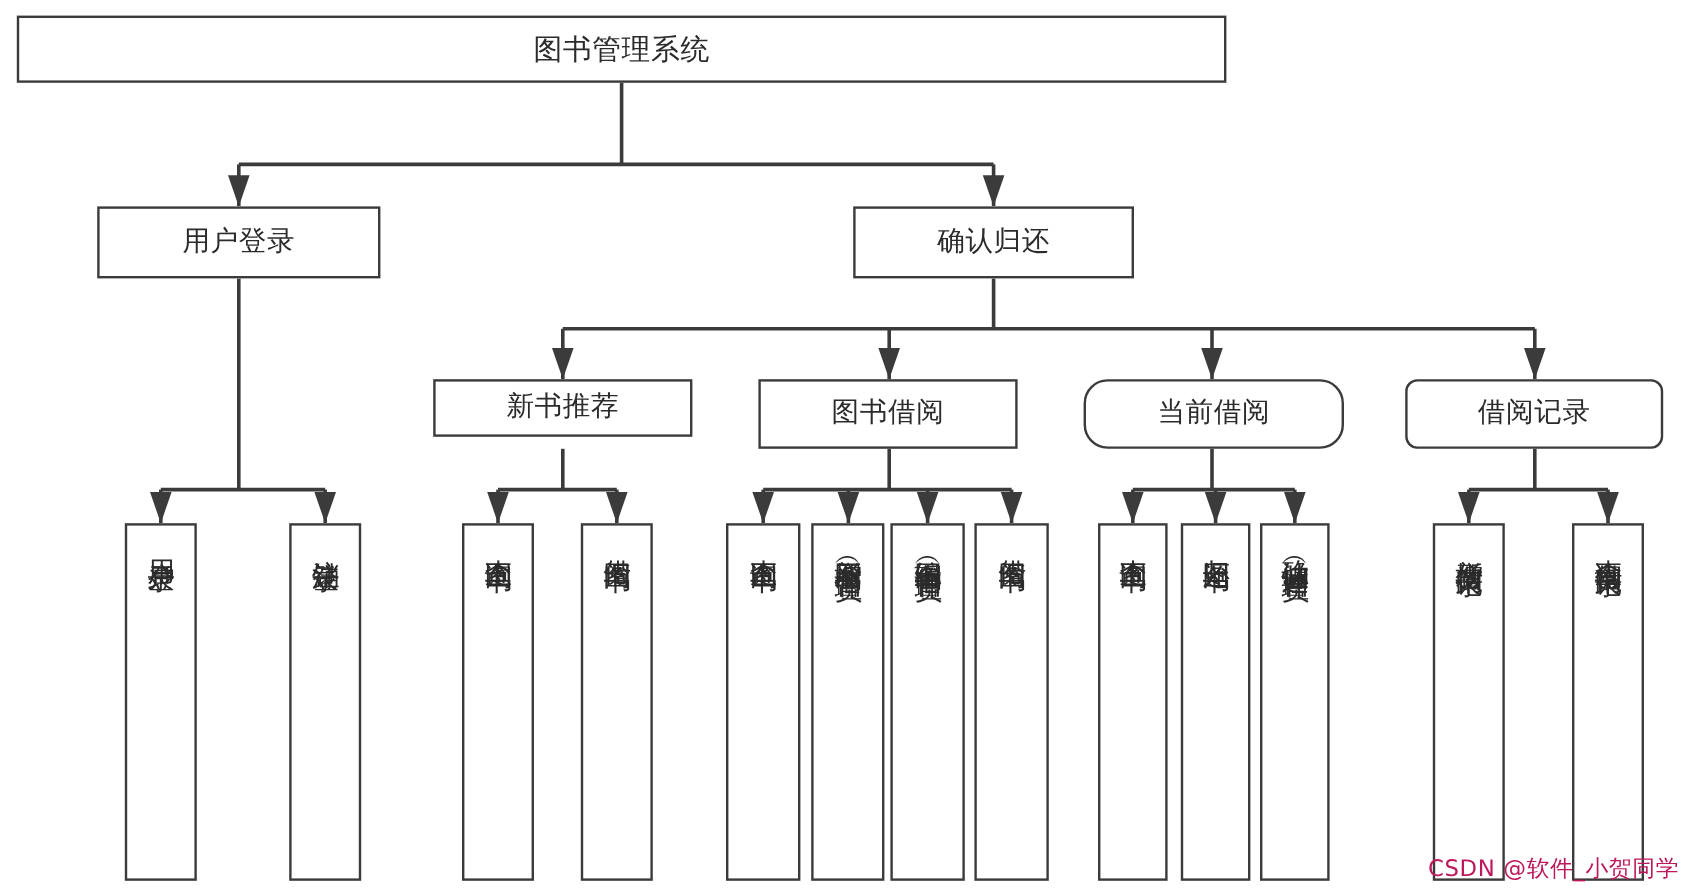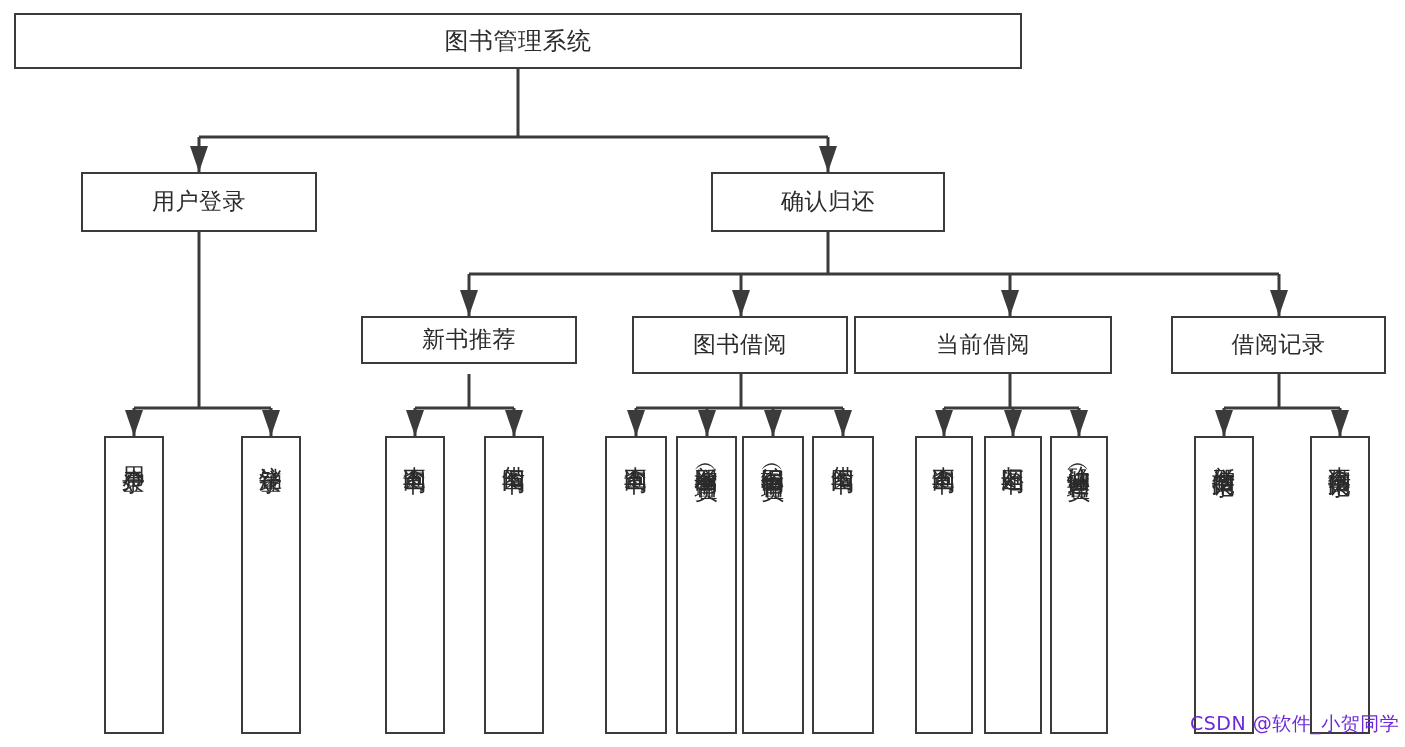--- a/index.html
+++ b/index.html
@@ -57,21 +57,21 @@
     line-height: 1.22;
     letter-spacing: 2px;
     white-space: nowrap;
     color: #2b2b2b;
   }
   .watermark {
     position: absolute;
     left: 1190px;
     top: 711px;
     font-size: 19px;
-    color: #6d28d9;
+    color: #be185d;
     white-space: nowrap;
     z-index: 5;
     letter-spacing: 0.5px;
   }
 </style>
 </head>
 <body>
 
 <div id="canvas">
   <svg id="edges">
@@ -137,24 +137,24 @@
       </div>
       <div class="node" style="left: 711px; top: 172px; width: 234px; height: 60px;">
         <span class="node-h">确认归还</span>
       </div>
       <div class="node" style="left: 361px; top: 316px; width: 216px; height: 48px;">
         <span class="node-h">新书推荐</span>
       </div>
       <div class="node" style="left: 632px; top: 316px; width: 216px; height: 58px;">
         <span class="node-h">图书借阅</span>
       </div>
-      <div class="node" style="left: 854px; top: 316px; width: 258px; height: 58px;">
+      <div class="node" style="left: 903px; top: 316px; width: 217px; height: 58px; border-radius: 20px;">
         <span class="node-h">当前借阅</span>
       </div>
-      <div class="node" style="left: 1171px; top: 316px; width: 215px; height: 58px;">
+      <div class="node" style="left: 1171px; top: 316px; width: 215px; height: 58px; border-radius: 10px;">
         <span class="node-h">借阅记录</span>
       </div>
       <div class="node node-v" style="left: 104px; top: 436px; width: 60px; height: 298px;">
         <span class="vtext">用户登录</span>
       </div>
       <div class="node node-v" style="left: 241px; top: 436px; width: 60px; height: 298px;">
         <span class="vtext">注销登录</span>
       </div>
       <div class="node node-v" style="left: 385px; top: 436px; width: 60px; height: 298px;">
         <span class="vtext">查询图书</span>

